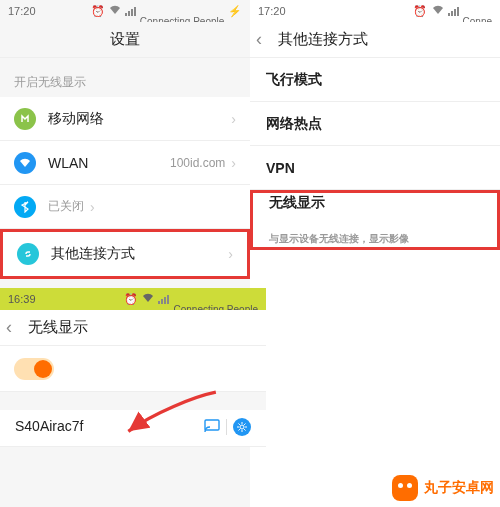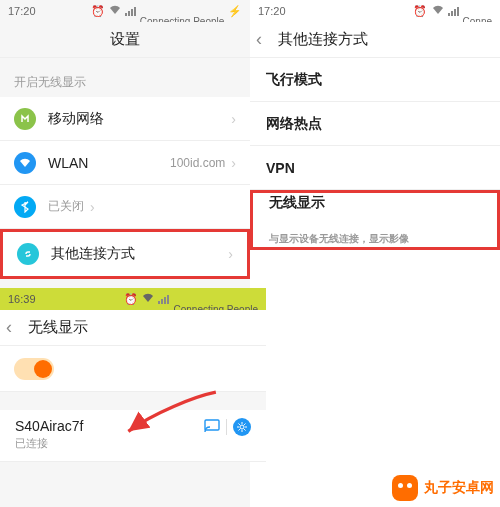--- a/index.html
+++ b/index.html
@@ -330,21 +330,20 @@
 
   <div class="cell3">
     <span class="switch"></span>
   </div>
 
   <div style="height:18px; background:#f6f6f6;"></div>
 
   <div class="device">
     <div class="txt">
       <div class="name">S40Airac7f</div>
-      <div class="state">已连接</div>
     </div>
     <div class="acts">
       <span>
         <svg width="16" height="14" viewBox="0 0 16 14">
             <rect x="1" y="1" width="14" height="10" rx="1" fill="none" stroke="#2196f3" stroke-width="1.4"></rect>
             <path d="M1 13c0-3 2-5 5-5" stroke="#2196f3" stroke-width="1.4" fill="none"></path>
           </svg>
       </span>
       <span class="divider"></span>
       <span class="gear-circle">

